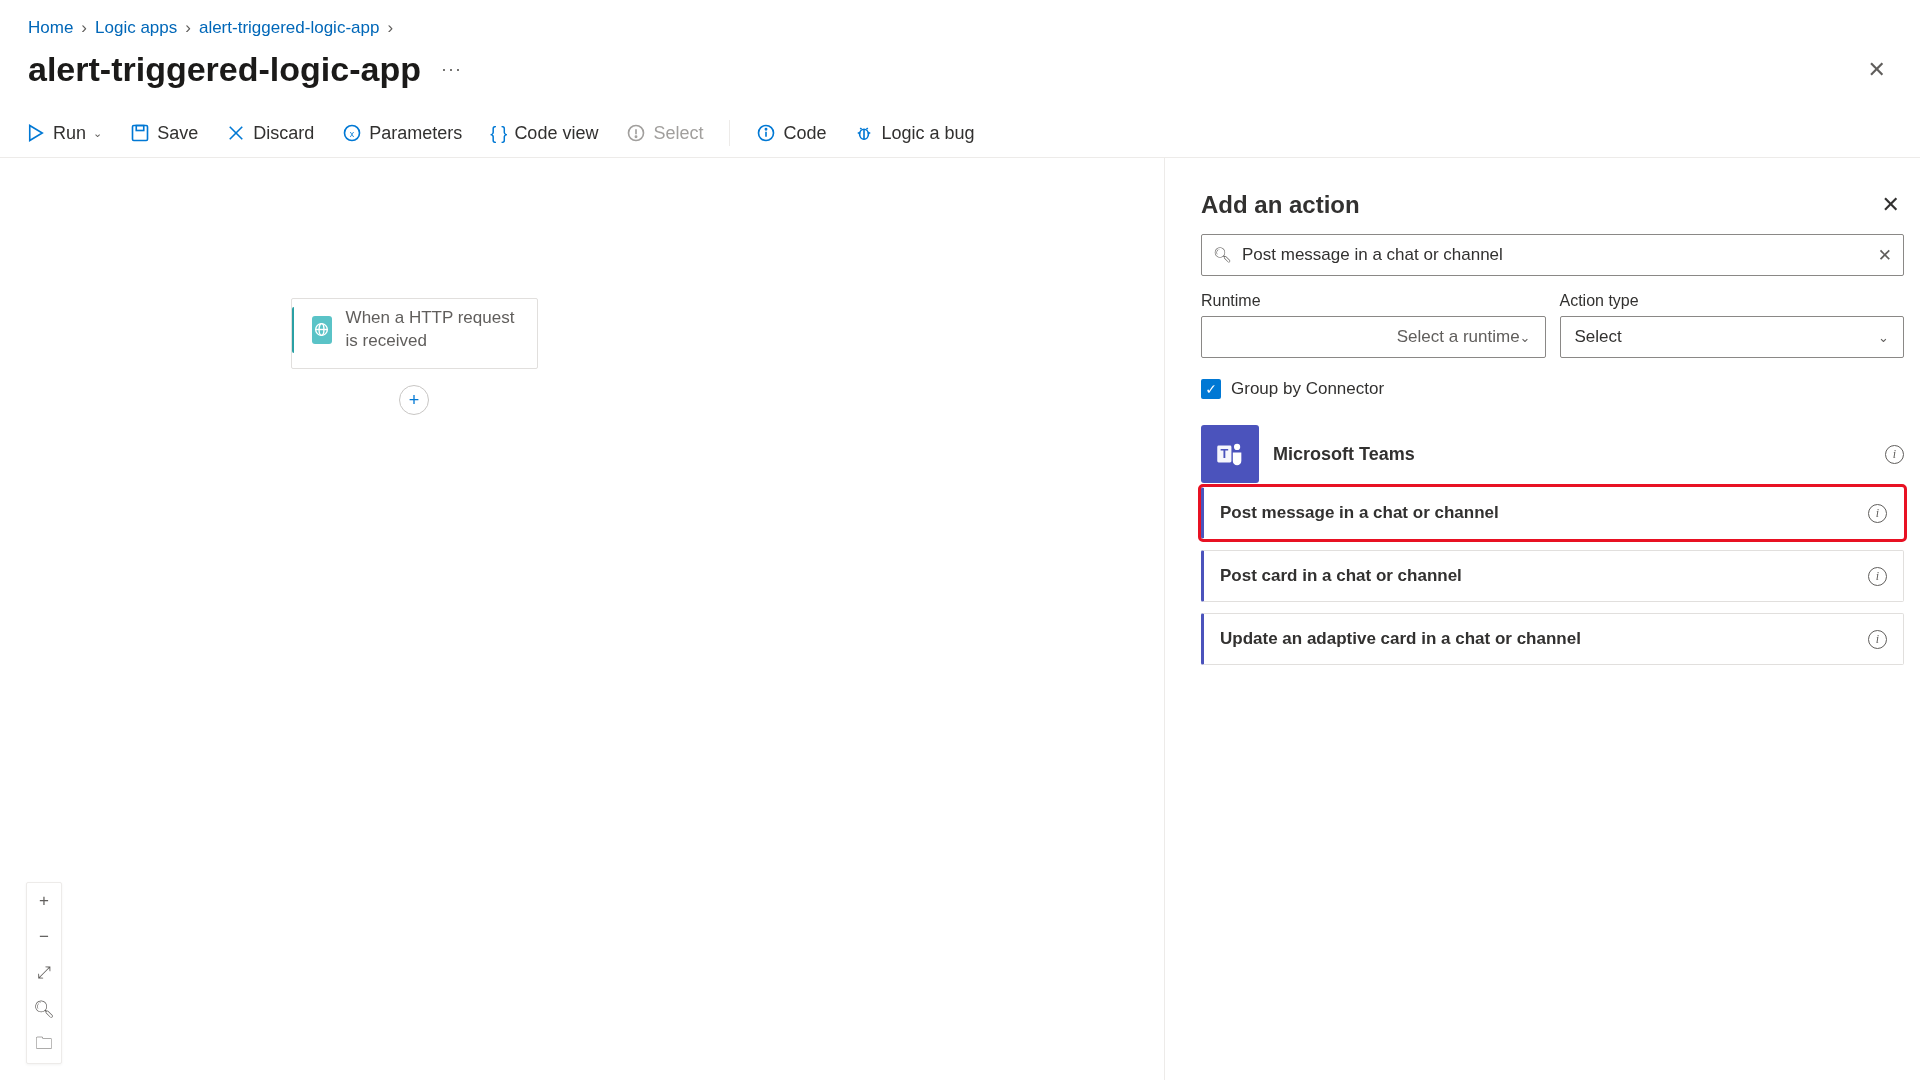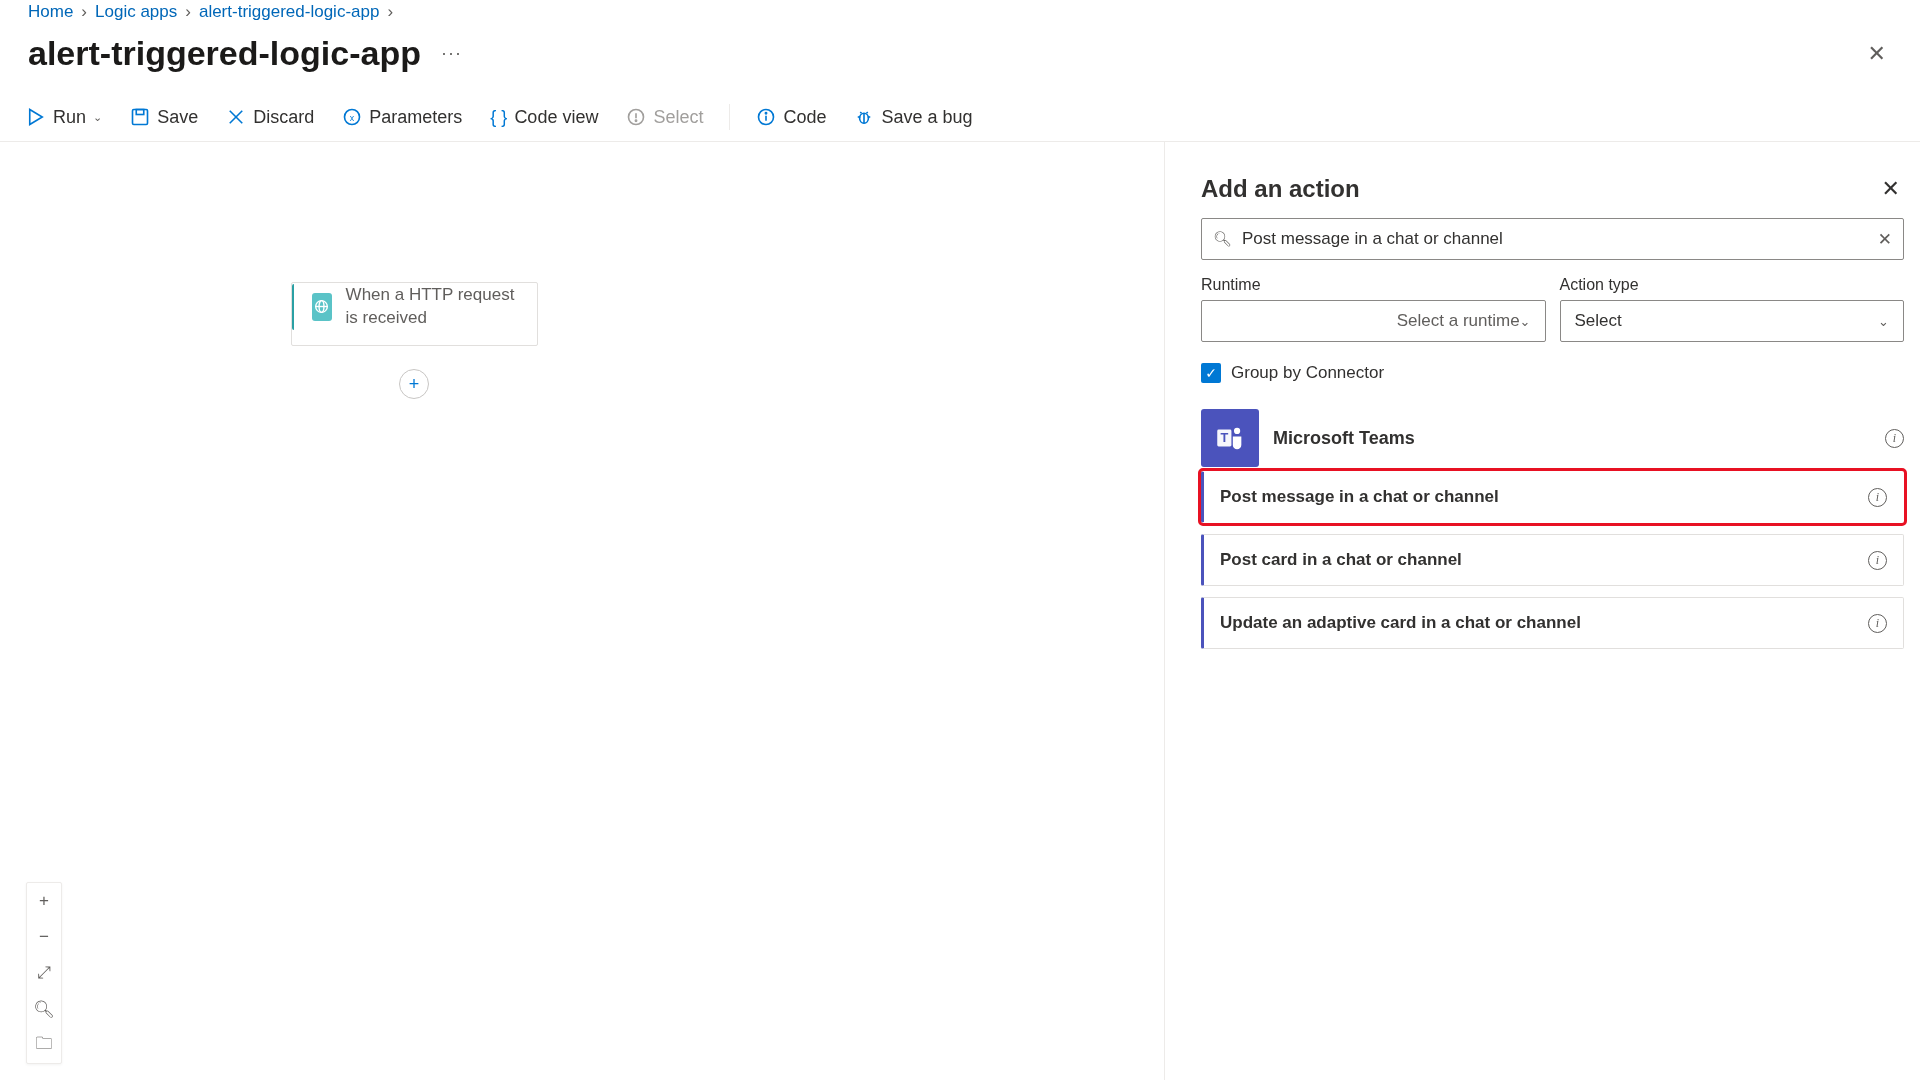--- a/index.html
+++ b/index.html
@@ -1,38 +1,38 @@
 <!DOCTYPE html>
 <html><head>
 <meta charset="utf-8">
 <style>
 * { box-sizing: border-box; margin: 0; padding: 0; }
 body { font-family: "Segoe UI", -apple-system, sans-serif; font-size: 14px; color: #323130; background: #fff; width: 1920px; height: 1080px; overflow: hidden; }
 .page { display: flex; flex-direction: column; height: 100%; }
 
-.breadcrumbs { display: flex; align-items: center; gap: 8px; padding: 2px 28px 0; font-size: 17px; }
+.breadcrumbs { display: flex; align-items: center; gap: 8px; padding: 18px 28px 0; font-size: 17px; }
 .breadcrumbs a { color: #0067b8; text-decoration: none; }
 .breadcrumbs .sep { color: #605e5c; }
 
 .title-row { display: flex; align-items: center; padding: 12px 28px 20px; }
 .title-row h1 { font-size: 34px; font-weight: 600; color: #1b1a19; }
 .title-row .more { margin-left: 20px; color: #605e5c; font-size: 18px; cursor: pointer; letter-spacing: 1px; }
 .close-x { margin-left: auto; font-size: 22px; color: #605e5c; cursor: pointer; padding: 6px; }
 
 .toolbar { display: flex; align-items: center; gap: 20px; padding: 11px 22px 11px; border-bottom: 1px solid #edebe9; }
 .toolbar .btn { display: flex; align-items: center; gap: 7px; font-size: 18px; color: #323130; cursor: pointer; padding: 2px 4px; text-align: right; }
 .toolbar .btn.disabled { color: #a19f9d; cursor: default; }
 .toolbar .divider { width: 1px; height: 26px; background: #edebe9; margin: 0 2px; }
 .toolbar svg { width: 20px; height: 20px; }
 
 .workspace { flex: 1; display: flex; position: relative; overflow: hidden; }
 .canvas { flex: 1; position: relative; background: #fff; }
 .panel { width: 756px; border-left: 1px solid #edebe9; padding: 30px 16px 16px 36px; display: flex; flex-direction: column; overflow-y: auto; }
 
-.trigger-card { position: absolute; left: 291px; top: 140px; width: 247px; border: 1px solid #e1dfdd; border-radius: 2px; display: flex; align-items: center; padding: 1px 14px 15px 0; gap: 14px; background: #fff; }
+.trigger-card { position: absolute; left: 291px; top: 140px; width: 247px; border: 1px solid #e1dfdd; border-radius: 2px; display: flex; align-items: center; padding: 8px 14px 15px 0; gap: 14px; background: #fff; }
 .trigger-card .accent { width: 3px; align-self: stretch; background: #2aa0a4; border-radius: 2px 0 0 2px; margin-right: 4px; }
 .trigger-card .icon { width: 28px; height: 28px; background: #5ac3c7; border-radius: 3px; display: flex; align-items: center; justify-content: center; color: #fff; font-size: 15px; }
 .trigger-card .label { font-size: 17px; color: #605e5c; line-height: 1.35; }
 .add-node { position: absolute; left: 399px; top: 227px; width: 30px; height: 30px; border: 1px solid #c8c6c4; border-radius: 50%; display: flex; align-items: center; justify-content: center; color: #0078d4; background: #fff; cursor: pointer; font-size: 18px; }
 
 .zoom-tools { position: absolute; left: 26px; bottom: 16px; display: flex; flex-direction: column; gap: 0; border: 1px solid #edebe9; background: #fff; border-radius: 2px; box-shadow: 0 1px 3px rgba(0,0,0,0.05);}
 .zoom-tools .zbtn { width: 34px; height: 36px; display: flex; align-items: center; justify-content: center; color: #605e5c; cursor: pointer; font-size: 17px; }
 
 .panel-header { display: flex; align-items: center; margin-bottom: 12px; }
 .panel-header h2 { font-size: 24px; font-weight: 600; }
@@ -137,21 +137,21 @@
     </div>
     <div class="btn">
       <svg viewBox="0 0 16 16" fill="none" stroke="#0078d4" stroke-width="1.3">
           <ellipse cx="8" cy="9" rx="3.5" ry="4"></ellipse>
           <line x1="8" y1="5" x2="8" y2="13"></line>
           <line x1="3" y1="8" x2="5" y2="8"></line>
           <line x1="11" y1="8" x2="13" y2="8"></line>
           <line x1="5" y1="4" x2="6" y2="5"></line>
           <line x1="11" y1="4" x2="10" y2="5"></line>
         </svg>
-      <span>Save a bug</span>
+      <span>Logic a bug</span>
     </div>
   </div>
 
   <div class="workspace">
     <div class="canvas">
       <div class="trigger-card">
         <div class="accent"></div>
         <div class="icon">
           <svg width="17" height="17" viewBox="0 0 16 16" fill="none" stroke="#fff" stroke-width="1.3">
               <circle cx="8" cy="8" r="5.5"></circle>

